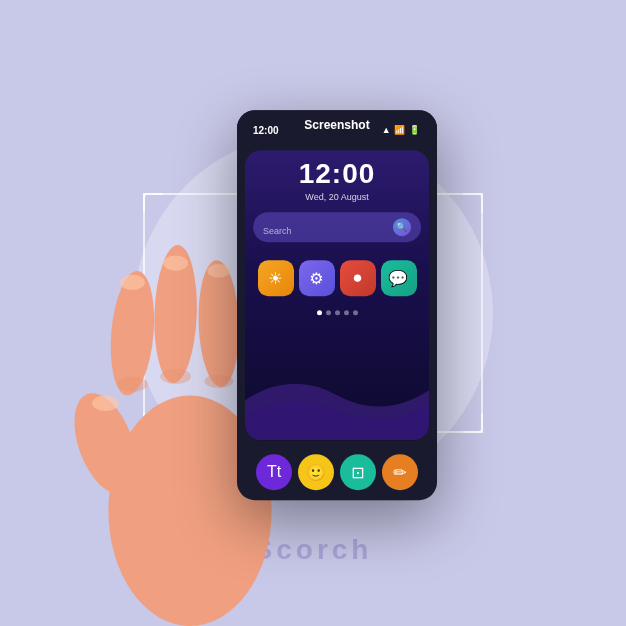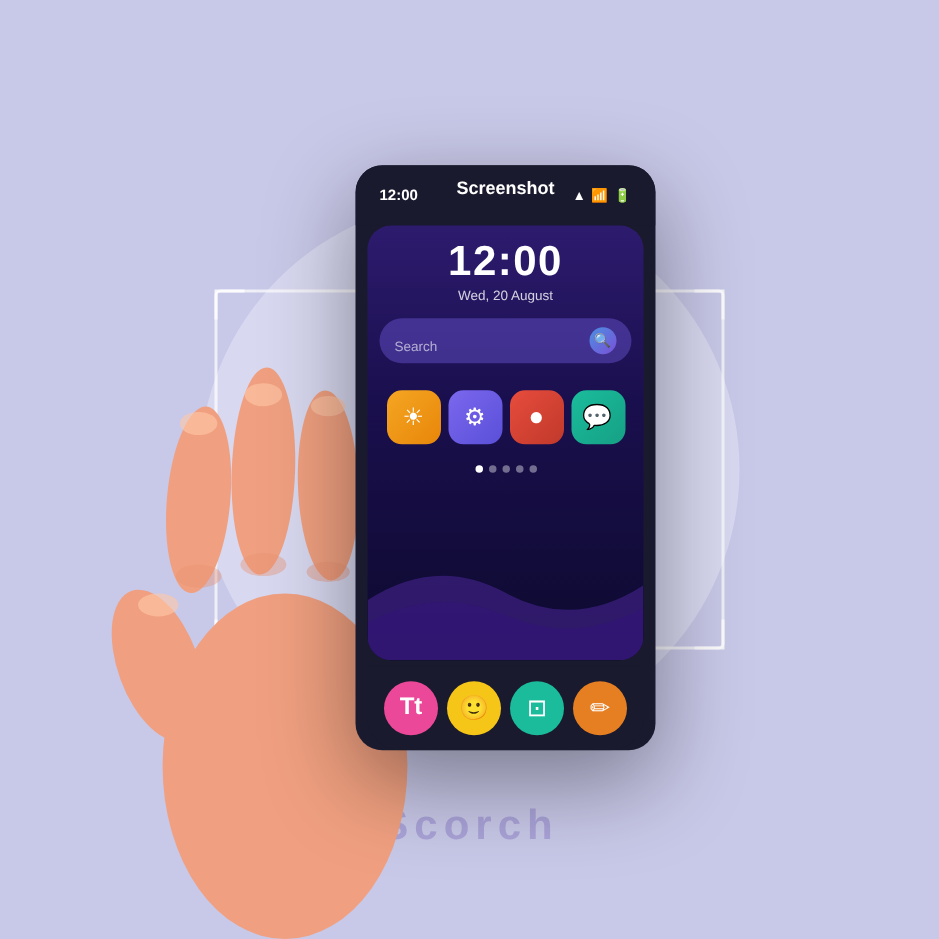--- a/index.html
+++ b/index.html
@@ -247,21 +247,21 @@
       width: 36px;
       height: 36px;
       border-radius: 50%;
       display: flex;
       align-items: center;
       justify-content: center;
       font-size: 16px;
       color: white;
     }
 
-    .toolbar-btn.dark-blue { background: #ec4899; font-weight: bold; }
+    .toolbar-btn.dark-blue { background: #6d28d9; }
     .toolbar-btn.yellow { background: #f5c518; }
     .toolbar-btn.teal-btn { background: #1abc9c; }
     .toolbar-btn.orange-btn { background: #e67e22; }
 
     
     .corner {
       position: absolute;
       width: 20px;
       height: 20px;
       border-color: rgba(255,255,255,0.8);

